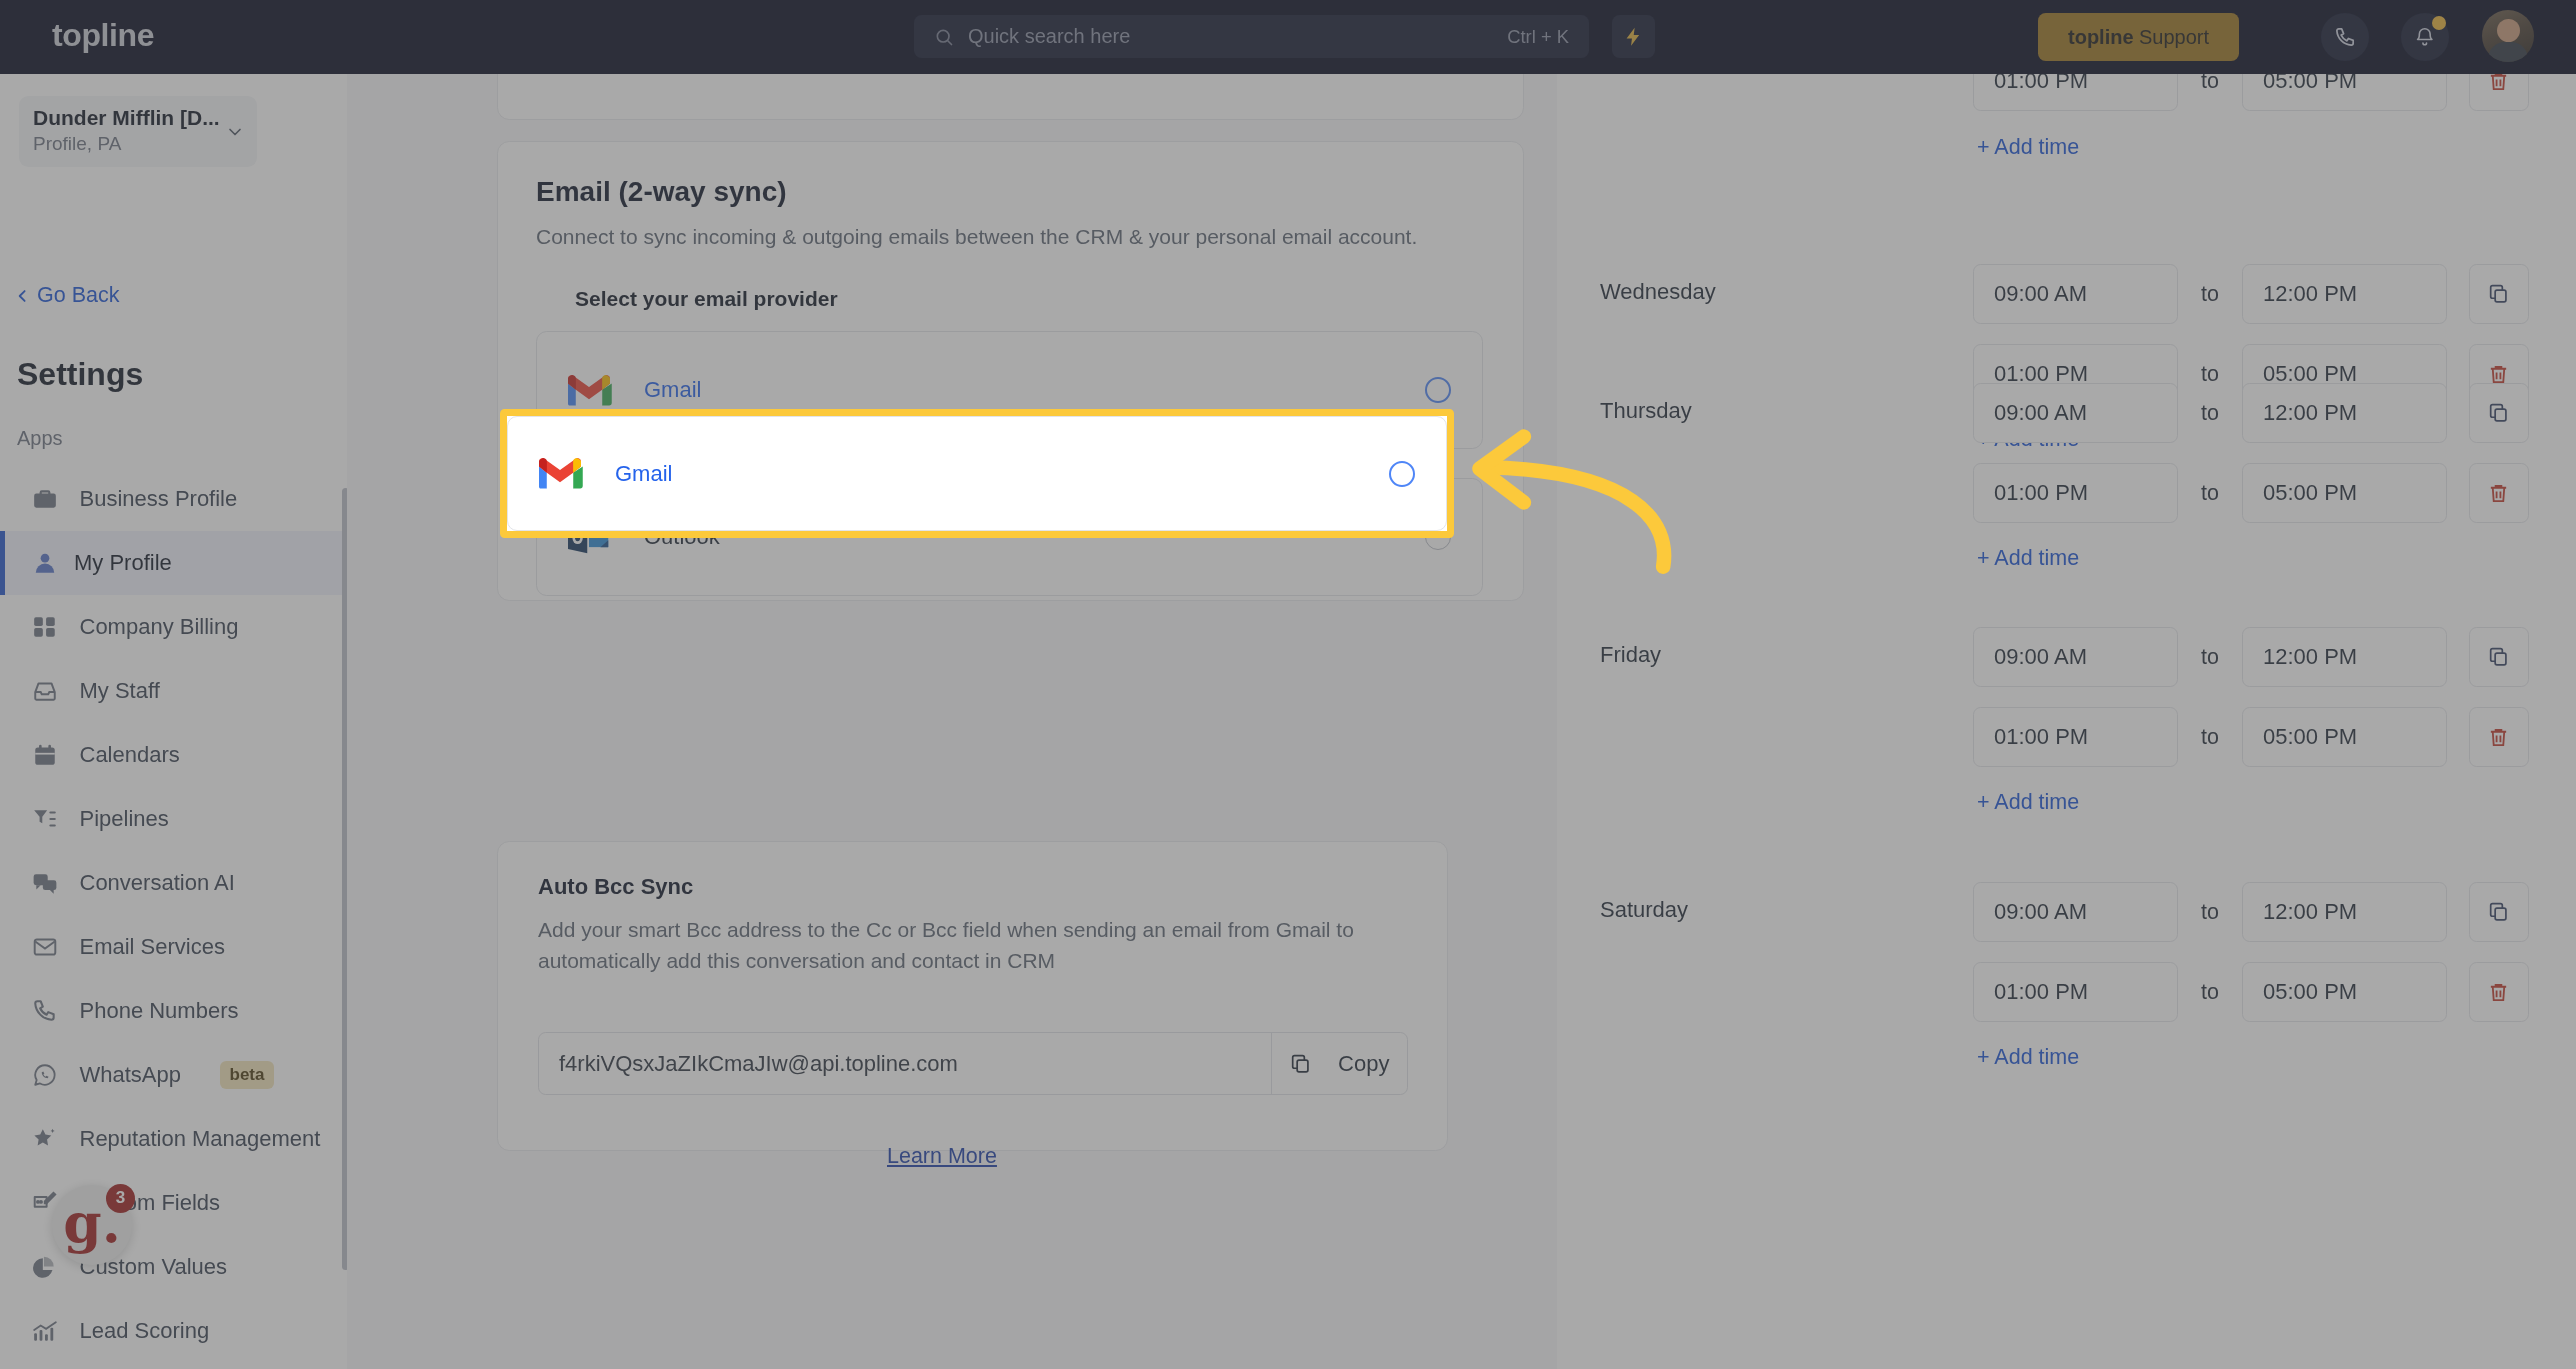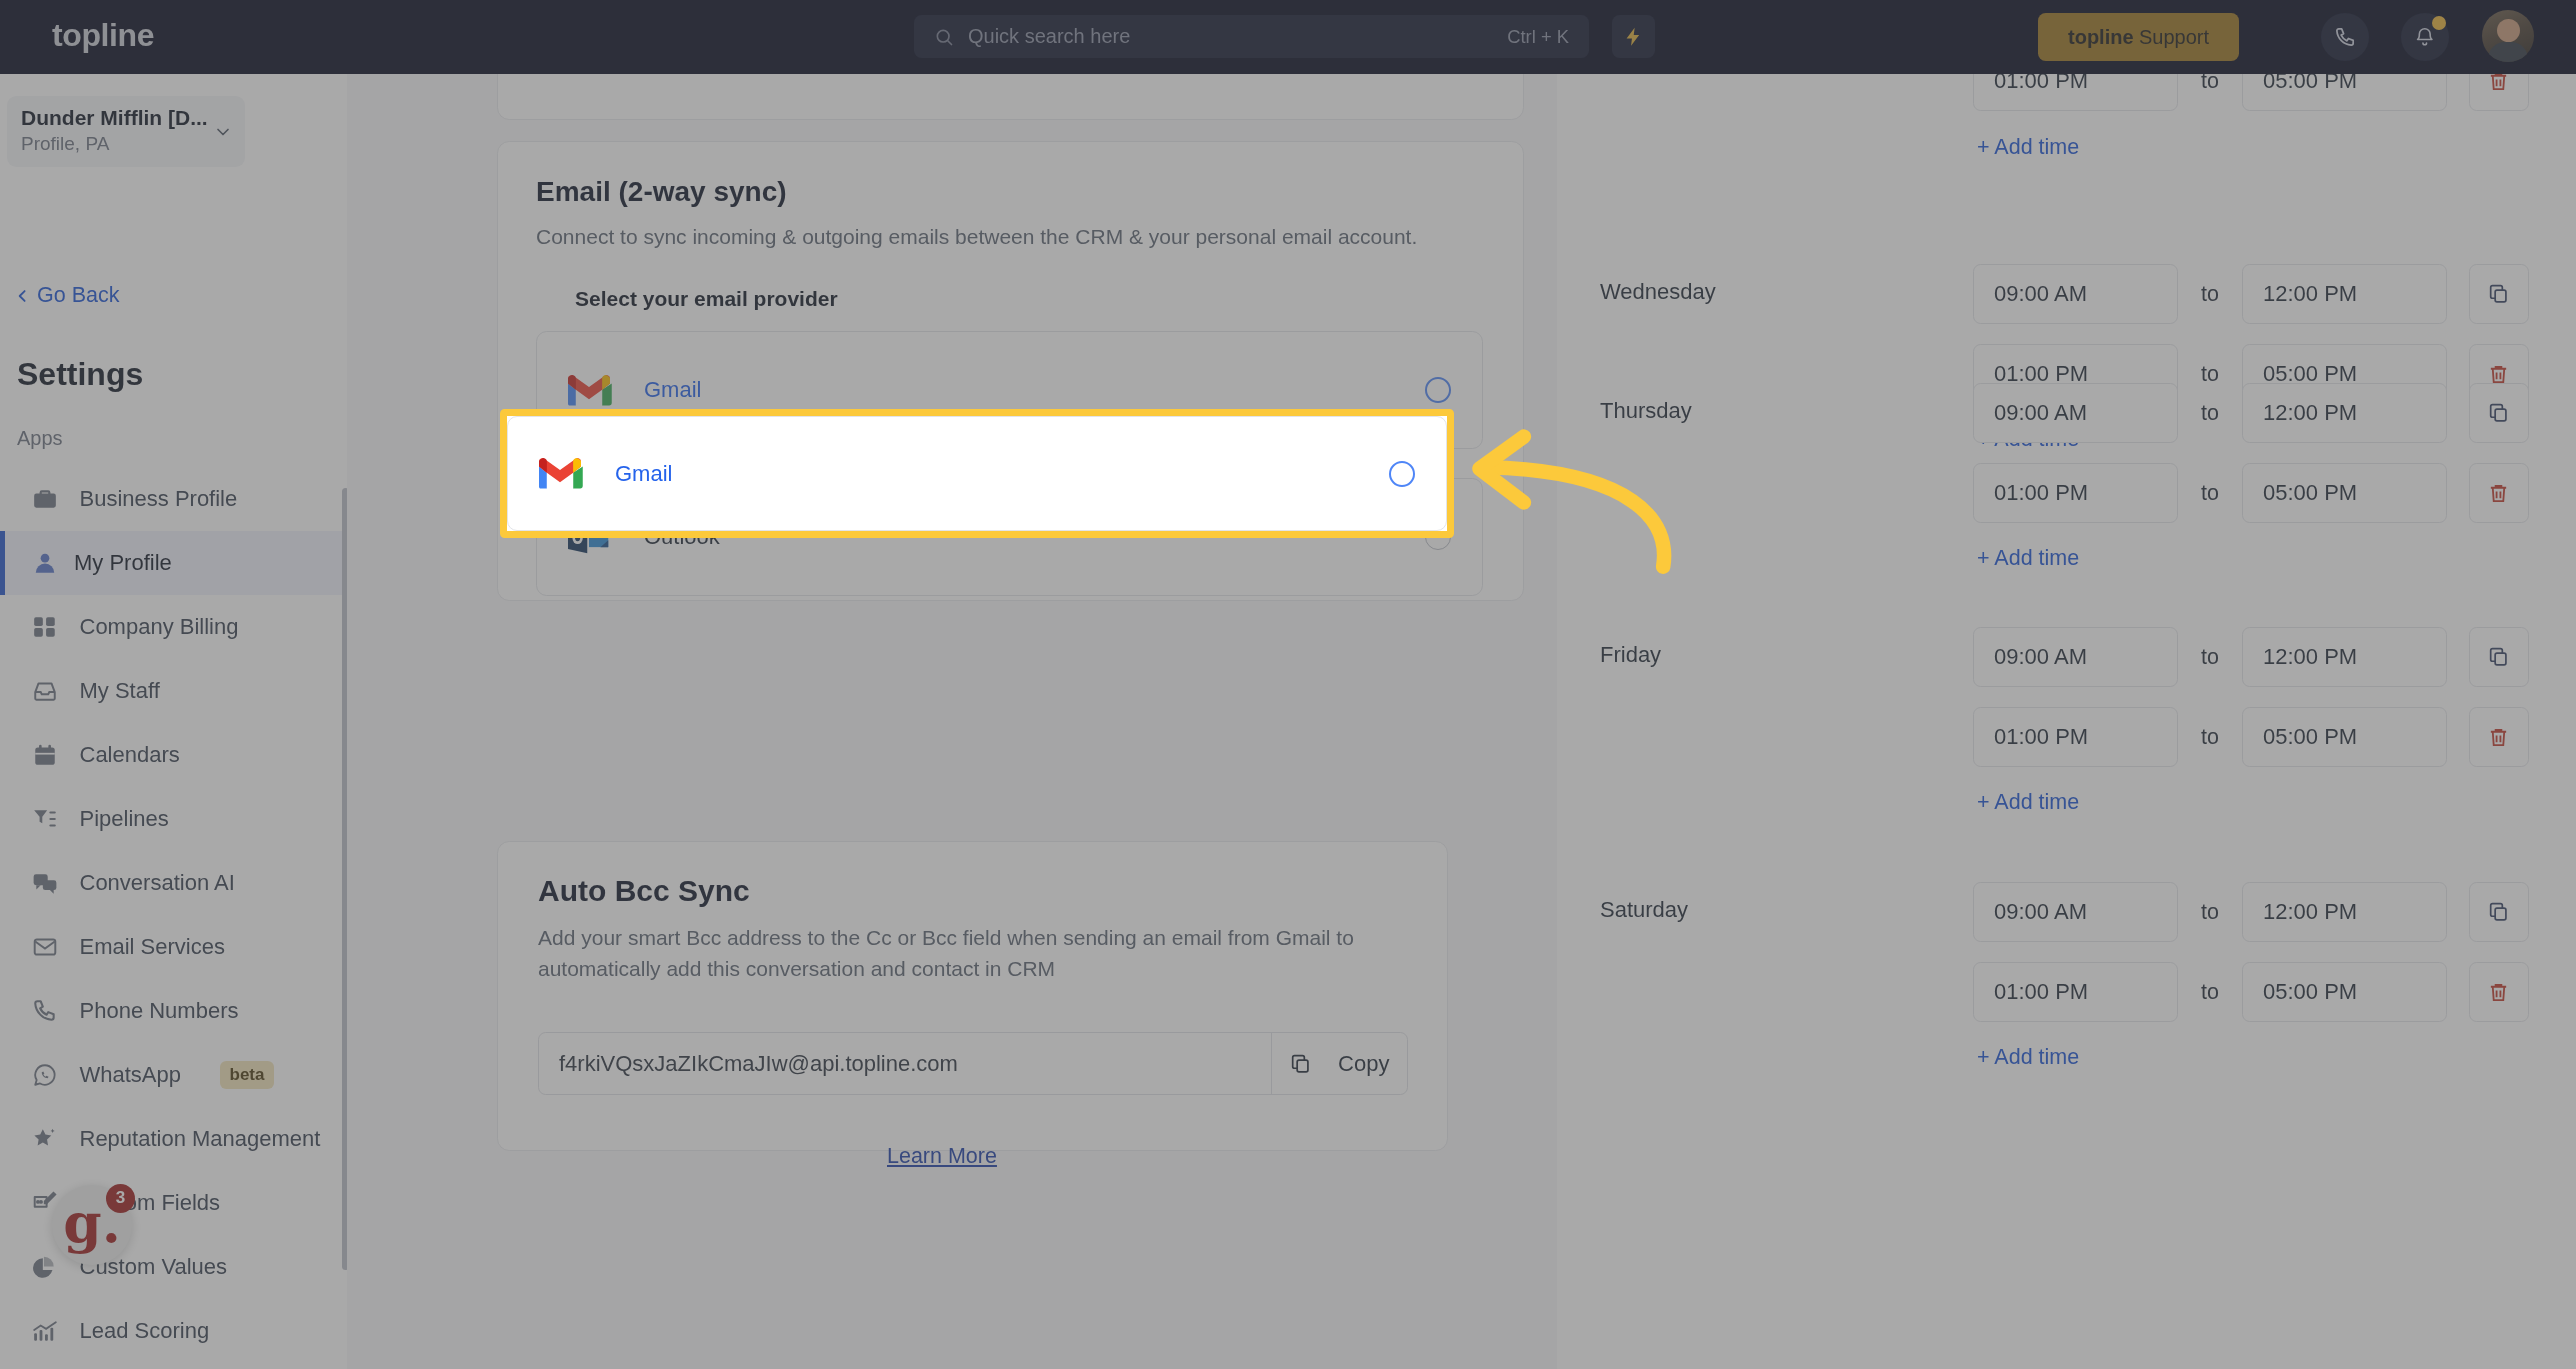--- a/index.html
+++ b/index.html
@@ -68,21 +68,21 @@
     content: ""; position: absolute; left: 6.1px; top: 32px;
     width: 40px; height: 31px; border-radius: 17px 17px 0 0; background: #2e3742;
   }
 
   
   .sidebar {
     position: absolute; left: 0; top: 74px; width: 347px; height: 1295px;
     background: #ffffff; overflow: hidden; z-index: 10;
   }
   .org-chip {
-    position: absolute; left: 7px; top: 21.5px; width: 238px; height: 71px;
+    position: absolute; left: 19px; top: 21.5px; width: 238px; height: 71px;
     border-radius: 9.2px; background: #f3f4f7;
     padding: 10.7px 14px;
   }
   .org-name {
     font-size: 21px; font-weight: 600; color: #111827;
     white-space: nowrap; overflow: hidden;
   }
   .org-sub { font-size: 19px; color: #6b7280; margin-top: 3.1px; }
   .org-chevron {
     position: absolute; right: 12.3px; top: 26px; width: 20px; height: 20px;
@@ -188,21 +188,21 @@
     width: 127px; height: 55px; border-radius: 7.7px; background: #4e5b8a;
     color: #d3d6e0; font-size: 22px;
     display: flex; align-items: center; justify-content: center;
   }
 
   .bcc-card {
     position: absolute; left: 110px; top: 767px; width: 951px; height: 310px;
     background: #ffffff; border: 0.8px solid #e7e8ec; border-radius: 12.3px;
     padding: 32px 40px;
   }
-  .bcc-h { font-size: 30px; font-weight: 700; color: #0f172a; }
+  .bcc-h { font-size: 22px; font-weight: 700; color: #0f172a; }
   .bcc-sub {
     margin-top: 15.3px; font-size: 21px; line-height: 1.45; color: #5b6472;
     max-width: 874px;
   }
   .bcc-row {
     position: absolute; left: 40px; top: 190px; width: 870px; height: 63px;
     border: 0.8px solid #dfe1e6; border-radius: 7.7px; display: flex;
     background: #fff;
   }
   .bcc-addr {

